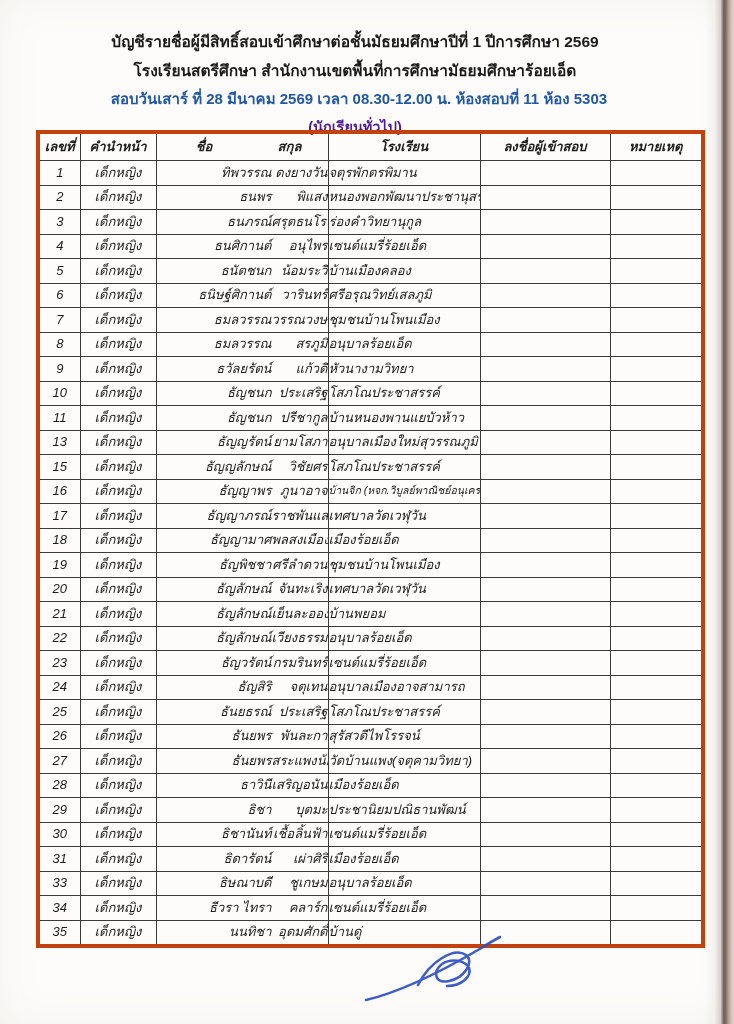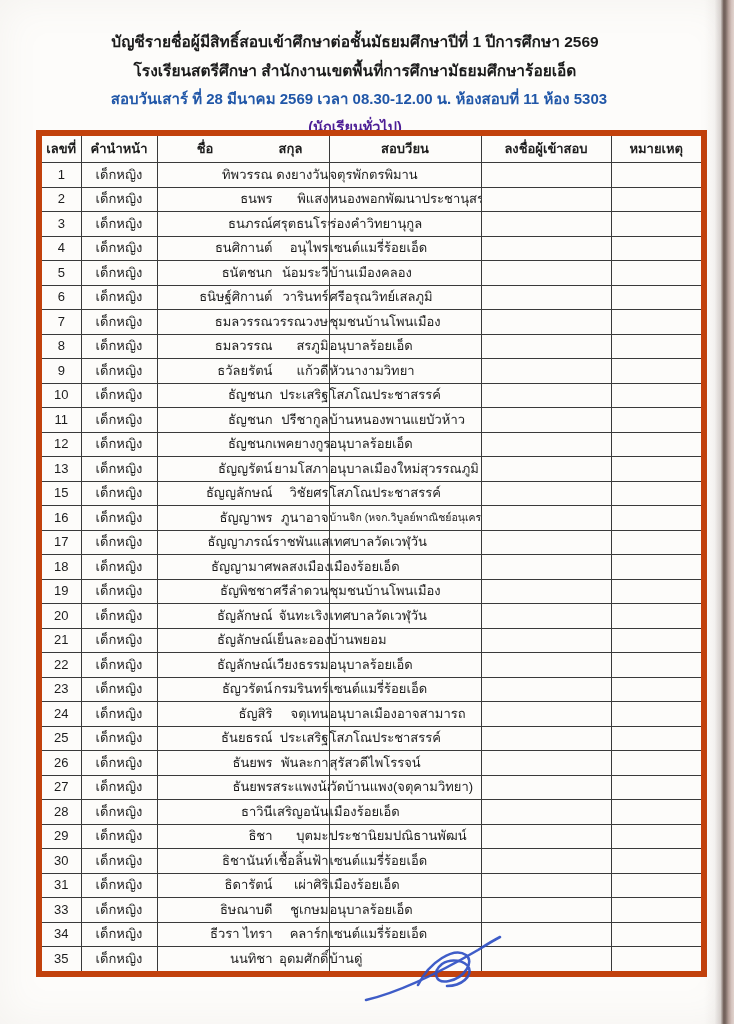--- a/index.html
+++ b/index.html
@@ -16,21 +16,22 @@
   .doc-header { position:absolute; top:28px; left:0; width:710px; text-align:center; }
   .title-line { font-size:15.5px; font-weight:700; line-height:1.85; color:#1b1b1b; }
   .exam-line  { font-size:15px;   font-weight:700; line-height:1.9; }
   .group-line { font-size:14.5px; font-weight:700; line-height:1.8; color:#4c1d95; }
 
   table.roster {
     position:absolute; top:130px; left:36px;
     width:665px;
     border-collapse:collapse;
     table-layout:fixed;
-    border:6px solid #c2410c;
+    border:4px solid #c2410c;
+    font-style:italic;
   }
   table.roster th, table.roster td {
     border:1px solid #3a3a3a;
     padding:0;
     font-size:13px;
     line-height:1.1;
     overflow:hidden;
     white-space:nowrap;
   }
   table.roster th { height:26px; font-weight:700; text-align:center; }
@@ -89,21 +90,21 @@
   <thead>
     <tr>
       <th>เลขที่</th>
       <th>คำนำหน้า</th>
       <th class="c-name">
         <span class="nm-wrap">
           <span class="nm-first">ชื่อ</span>
           <span class="nm-last">สกุล</span>
         </span>
       </th>
-      <th>สอบวียน</th>
+      <th>โรงเรียน</th>
       <th>ลงชื่อผู้เข้าสอบ</th>
       <th>หมายเหตุ</th>
     </tr>
   </thead>
   <tbody>
       <tr>
         <td class="c-no">1</td>
         <td class="c-prefix">เด็กหญิง</td>
         <td class="c-name">
           <span class="nm-wrap">
@@ -235,33 +236,20 @@
       <tr>
         <td class="c-no">11</td>
         <td class="c-prefix">เด็กหญิง</td>
         <td class="c-name">
           <span class="nm-wrap">
             <span class="nm-first">ธัญชนก</span>
             <span class="nm-last">ปรีชากูล</span>
           </span>
         </td>
         <td class="c-school">บ้านหนองพานแยบัวห้าว</td>
-        <td class="c-sign"></td>
-        <td class="c-note"></td>
-      </tr>
-      <tr>
-        <td class="c-no">12</td>
-        <td class="c-prefix">เด็กหญิง</td>
-        <td class="c-name">
-          <span class="nm-wrap">
-            <span class="nm-first">ธัญชนก</span>
-            <span class="nm-last">เพคยางกูร</span>
-          </span>
-        </td>
-        <td class="c-school">อนุบาลร้อยเอ็ด</td>
         <td class="c-sign"></td>
         <td class="c-note"></td>
       </tr>
       <tr>
         <td class="c-no">13</td>
         <td class="c-prefix">เด็กหญิง</td>
         <td class="c-name">
           <span class="nm-wrap">
             <span class="nm-first">ธัญญรัตน์</span>
             <span class="nm-last">ยามโสภา</span>

